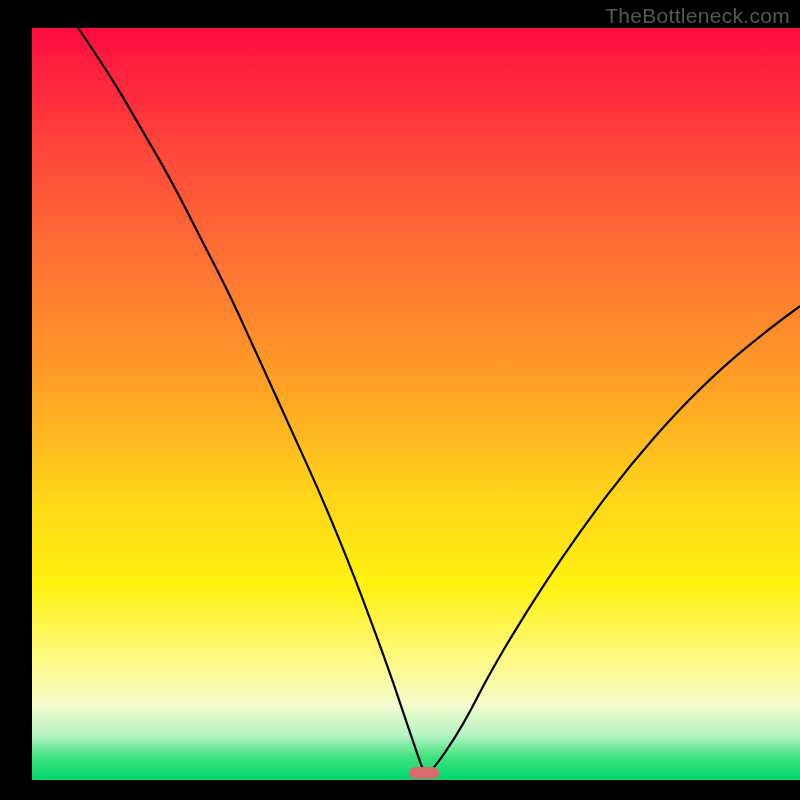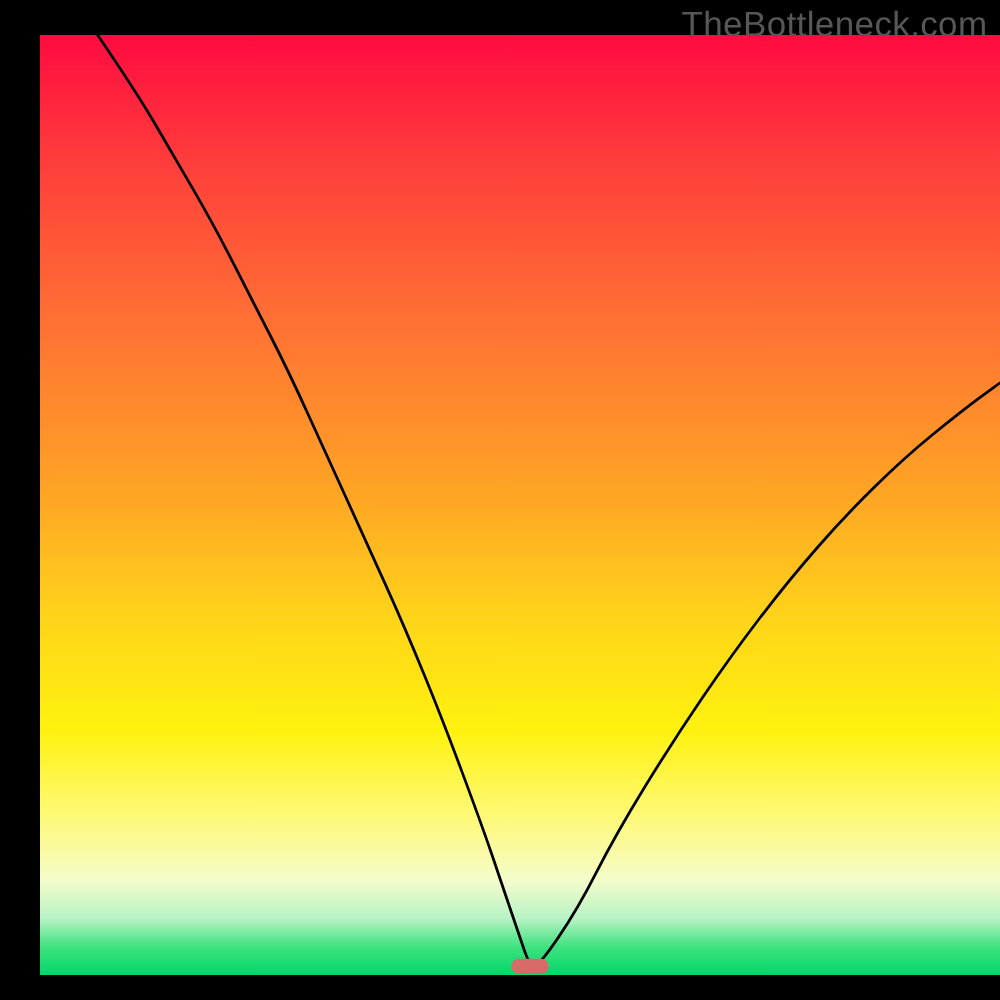--- a/index.html
+++ b/index.html
@@ -9,21 +9,21 @@
     height: 800px;
     background: #000;
     font-family: Arial, Helvetica, sans-serif;
     overflow: hidden;
   }
   .attribution {
     position: absolute;
     top: 4px;
     right: 10px;
     color: #575757;
-    font-size: 28px;
+    font-size: 21px;
     font-weight: 400;
     letter-spacing: 0.3px;
     z-index: 10;
   }
   .plot-area {
     position: absolute;
     left: 32px;
     top: 28px;
     width: 768px;
     height: 752px;

